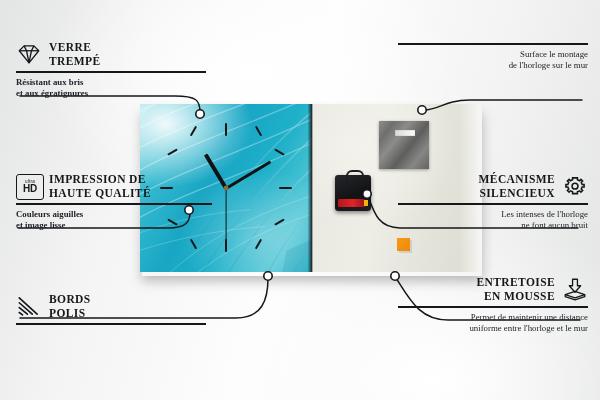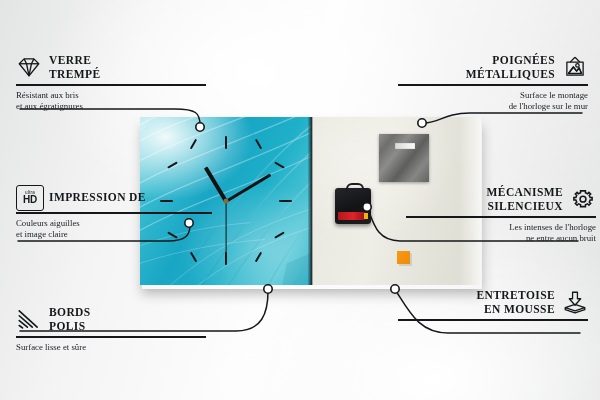--- a/index.html
+++ b/index.html
@@ -5,21 +5,21 @@
   html,body{margin:0;padding:0;}
   body{
     width:600px;height:400px;overflow:hidden;
     font-family:"Liberation Serif",serif;
     background:
       radial-gradient(ellipse 55% 60% at 42% 18%, #ffffff 0%, rgba(255,255,255,0) 62%),
       radial-gradient(ellipse 70% 70% at 72% 95%, #ffffff 0%, rgba(255,255,255,0) 60%),
       linear-gradient(105deg,#e3e4e4 0%,#f4f4f4 22%,#fdfdfd 48%,#f3f3f3 74%,#e2e3e3 100%);
     position:relative;
   }
-  .stage{position:absolute;inset:0;margin-top:13px;}
+  .stage{position:absolute;inset:0;}
 
   
   .product{position:absolute;left:140px;top:104px;width:340px;height:168px;}
   .panel-shadow{
     position:absolute;left:2px;top:4px;width:340px;height:168px;
     box-shadow:0 5px 11px rgba(60,60,60,.34);
   }
   .clock-panel{
     position:absolute;left:0;top:0;width:172px;height:168px;
     background:
@@ -90,30 +90,30 @@
   .callout .title{
     font-weight:bold;font-size:11.5px;letter-spacing:.4px;color:#15171a;
     line-height:1.22;text-transform:uppercase;
   }
   .callout .rule{height:1.6px;background:#15171a;margin:3px 0 4px;}
   .callout .desc{font-size:8.8px;color:#20242a;line-height:1.32;}
   .ico{width:26px;height:24px;flex:0 0 26px;}
   .ico svg{display:block;width:100%;height:100%;}
 
   .left .head{justify-content:flex-start;}
-  .left .desc{text-align:left;}
+  .left .desc{text-align:left;font-weight:bold;}
   .right{text-align:right;}
   .right .head{justify-content:flex-end;}
   .right .desc{text-align:right;}
 
   .c-verre{left:16px;top:40px;}
   .c-impression{left:16px;top:172px;width:196px;}
   .c-bords{left:16px;top:292px;}
   .c-poignees{right:12px;top:40px;}
-  .c-mecanisme{right:4px;top:172px;}
+  .c-mecanisme{right:12px;top:172px;}
   .c-entretoise{right:12px;top:275px;}
 
   .lines{position:absolute;inset:0;pointer-events:none;}
   .hd-badge{
     width:26px;height:24px;border:1.6px solid #15171a;border-radius:3px;
     display:flex;flex-direction:column;align-items:center;justify-content:center;
     font-family:"Liberation Sans",sans-serif;color:#15171a;line-height:1;
   }
   .hd-badge .u{font-size:4.6px;letter-spacing:.2px;}
   .hd-badge .h{font-size:10px;font-weight:bold;letter-spacing:-.2px;}
@@ -251,26 +251,27 @@
   <div class="callout left c-impression">
     <div class="head">
       <span class="ico">
         <span class="hd-badge">
           <span class="u">ultra</span>
           <span class="h">HD</span>
         </span>
       </span>
       <span class="title">
         <span>IMPRESSION DE</span><br>
+        <span>HAUTE QUALITÉ</span>
       </span>
     </div>
     <div class="rule"></div>
     <div class="desc">
       <span>Couleurs aiguilles</span><br>
-      <span>et image claire</span>
+      <span>et image lisse</span>
     </div>
   </div>
 
   <div class="callout left c-bords">
     <div class="head">
       <span class="ico">
         <svg viewBox="0 0 32 28">
             <g stroke="#15171a" stroke-width="2" stroke-linecap="round">
           <line x1="4" y1="4" x2="26" y2="24"></line>
               <line x1="4" y1="10" x2="20" y2="24"></line>
@@ -278,43 +279,23 @@
               <line x1="4" y1="22" x2="8" y2="25"></line>
         </g>
           </svg>
       </span>
       <span class="title">
         <span>BORDS</span><br>
         <span>POLIS</span>
       </span>
     </div>
     <div class="rule"></div>
-    <div class="desc">
-      <span>Surface lisse et sûre</span>
-    </div>
   </div>
 
   <div class="callout right c-poignees">
-    <div class="head">
-      <span class="title">
-        <span>POIGNÉES</span><br>
-        <span>MÉTALLIQUES</span>
-      </span>
-      <span class="ico">
-        <svg viewBox="0 0 32 28">
-            <g fill="none" stroke="#15171a" stroke-width="1.6" stroke-linejoin="round">
-          <path d="M16,2 L10,8 M16,2 L22,8"></path>
-          <rect x="6" y="8" width="20" height="16"></rect>
-          <path d="M8,22 L14,14 L18,19 L21,15 L24,22 Z" fill="#15171a" fill-opacity=".0"></path>
-          <path d="M8,22 L14,14 L18,19 L21,15 L24,22"></path>
-          <circle cx="19" cy="12" r="2.1"></circle>
-        </g>
-          </svg>
-      </span>
-    </div>
     <div class="rule"></div>
     <div class="desc">
       <span>Surface le montage</span><br>
       <span>de l'horloge sur le mur</span>
     </div>
   </div>
 
   <div class="callout right c-mecanisme">
     <div class="head">
       <span class="title">
@@ -326,36 +307,40 @@
             <g fill="none" stroke="#15171a" stroke-width="1.9">
           <path d="M16,4 l3,0 0,2.4 2.6,1.1 1.7,-1.7 2.1,2.1 -1.7,1.7 1.1,2.6 2.4,0 0,3 -2.4,0 -1.1,2.6 1.7,1.7 -2.1,2.1 -1.7,-1.7 -2.6,1.1 0,2.4 -3,0 -3,0 0,-2.4 -2.6,-1.1 -1.7,1.7 -2.1,-2.1 1.7,-1.7 -1.1,-2.6 -2.4,0 0,-3 2.4,0 1.1,-2.6 -1.7,-1.7 2.1,-2.1 1.7,1.7 2.6,-1.1 0,-2.4 z"></path>
           <circle cx="16" cy="14.2" r="3.6"></circle>
         </g>
           </svg>
       </span>
     </div>
     <div class="rule"></div>
     <div class="desc">
       <span>Les intenses de l'horloge</span><br>
-      <span>ne entre aucun bruit</span>
+      <span>ne font aucun bruit</span>
     </div>
   </div>
 
   <div class="callout right c-entretoise">
     <div class="head">
       <span class="title">
         <span>ENTRETOISE</span><br>
         <span>EN MOUSSE</span>
       </span>
       <span class="ico">
         <svg viewBox="0 0 32 28">
             <g fill="none" stroke="#15171a" stroke-width="1.6" stroke-linejoin="round">
           <path d="M13,2 L19,2 L19,10 L23,10 L16,18 L9,10 L13,10 Z"></path>
           <path d="M16,17 L28,21 L16,25 L4,21 Z"></path>
           <path d="M4,21 L4,23.5 L16,27.5 L28,23.5 L28,21"></path>
         </g>
           </svg>
       </span>
     </div>
     <div class="rule"></div>
+    <div class="desc">
+      <span>Permet de maintenir une distance</span><br>
+      <span>uniforme entre l'horloge et le mur</span>
+    </div>
   </div>
 
 </div>
 
 </body></html>

